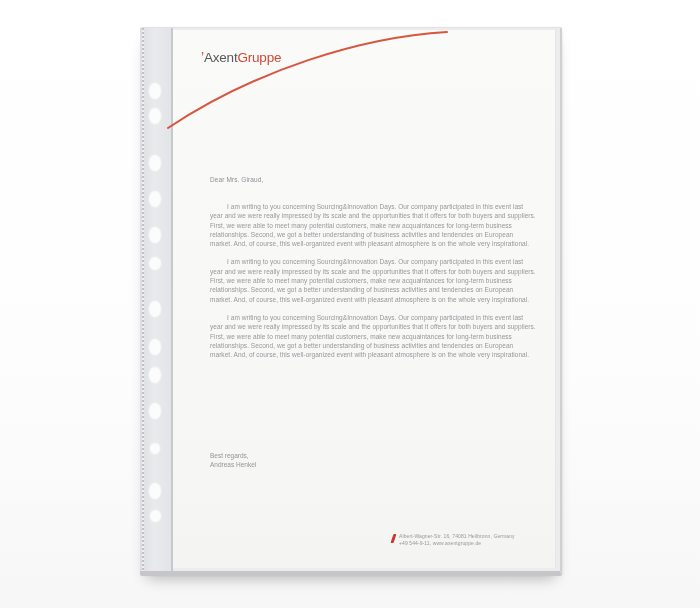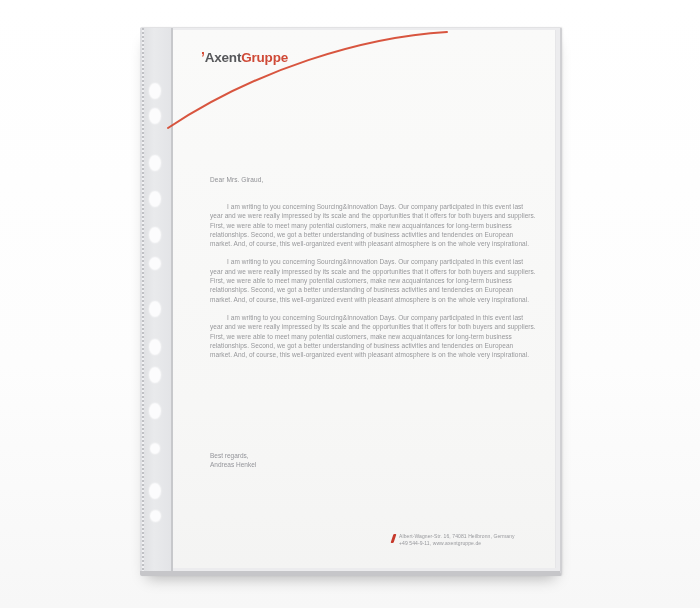--- a/index.html
+++ b/index.html
@@ -52,21 +52,21 @@
 
   
   .paper{
     position:absolute;left:33px;top:2px;right:4px;bottom:3px;
     background:linear-gradient(180deg,#fafaf9 0%,#f7f7f6 70%,#f4f4f3 100%);
     border-right:1px solid #e6e6e8;
     overflow:visible;
   }
   .swoosh{position:absolute;left:-6px;top:0;width:285px;height:105px;overflow:visible;}
 
-  .logo{position:absolute;left:28px;top:19px;font-size:13.5px;font-weight:700;letter-spacing:-0.2px;white-space:nowrap;text-align:center;}
+  .logo{position:absolute;left:28px;top:19px;font-size:13.5px;font-weight:400;letter-spacing:-0.2px;white-space:nowrap;text-align:center;}
   .logo .mark{color:#d5462f;font-size:14px;margin-right:0px;}
   .logo .axent{color:#57585b;}
   .logo .gruppe{color:#cf4a37;}
 
   .greeting{position:absolute;left:37px;top:146px;font-size:6.5px;color:#8f9094;letter-spacing:0.1px;}
 
   .body{position:absolute;left:37px;top:172px;width:326px;color:#96979a;}
   .body p{
     margin:0 0 9px 0;font-size:6.5px;line-height:9.3px;
     text-indent:17px;text-align:left;letter-spacing:0.05px;

